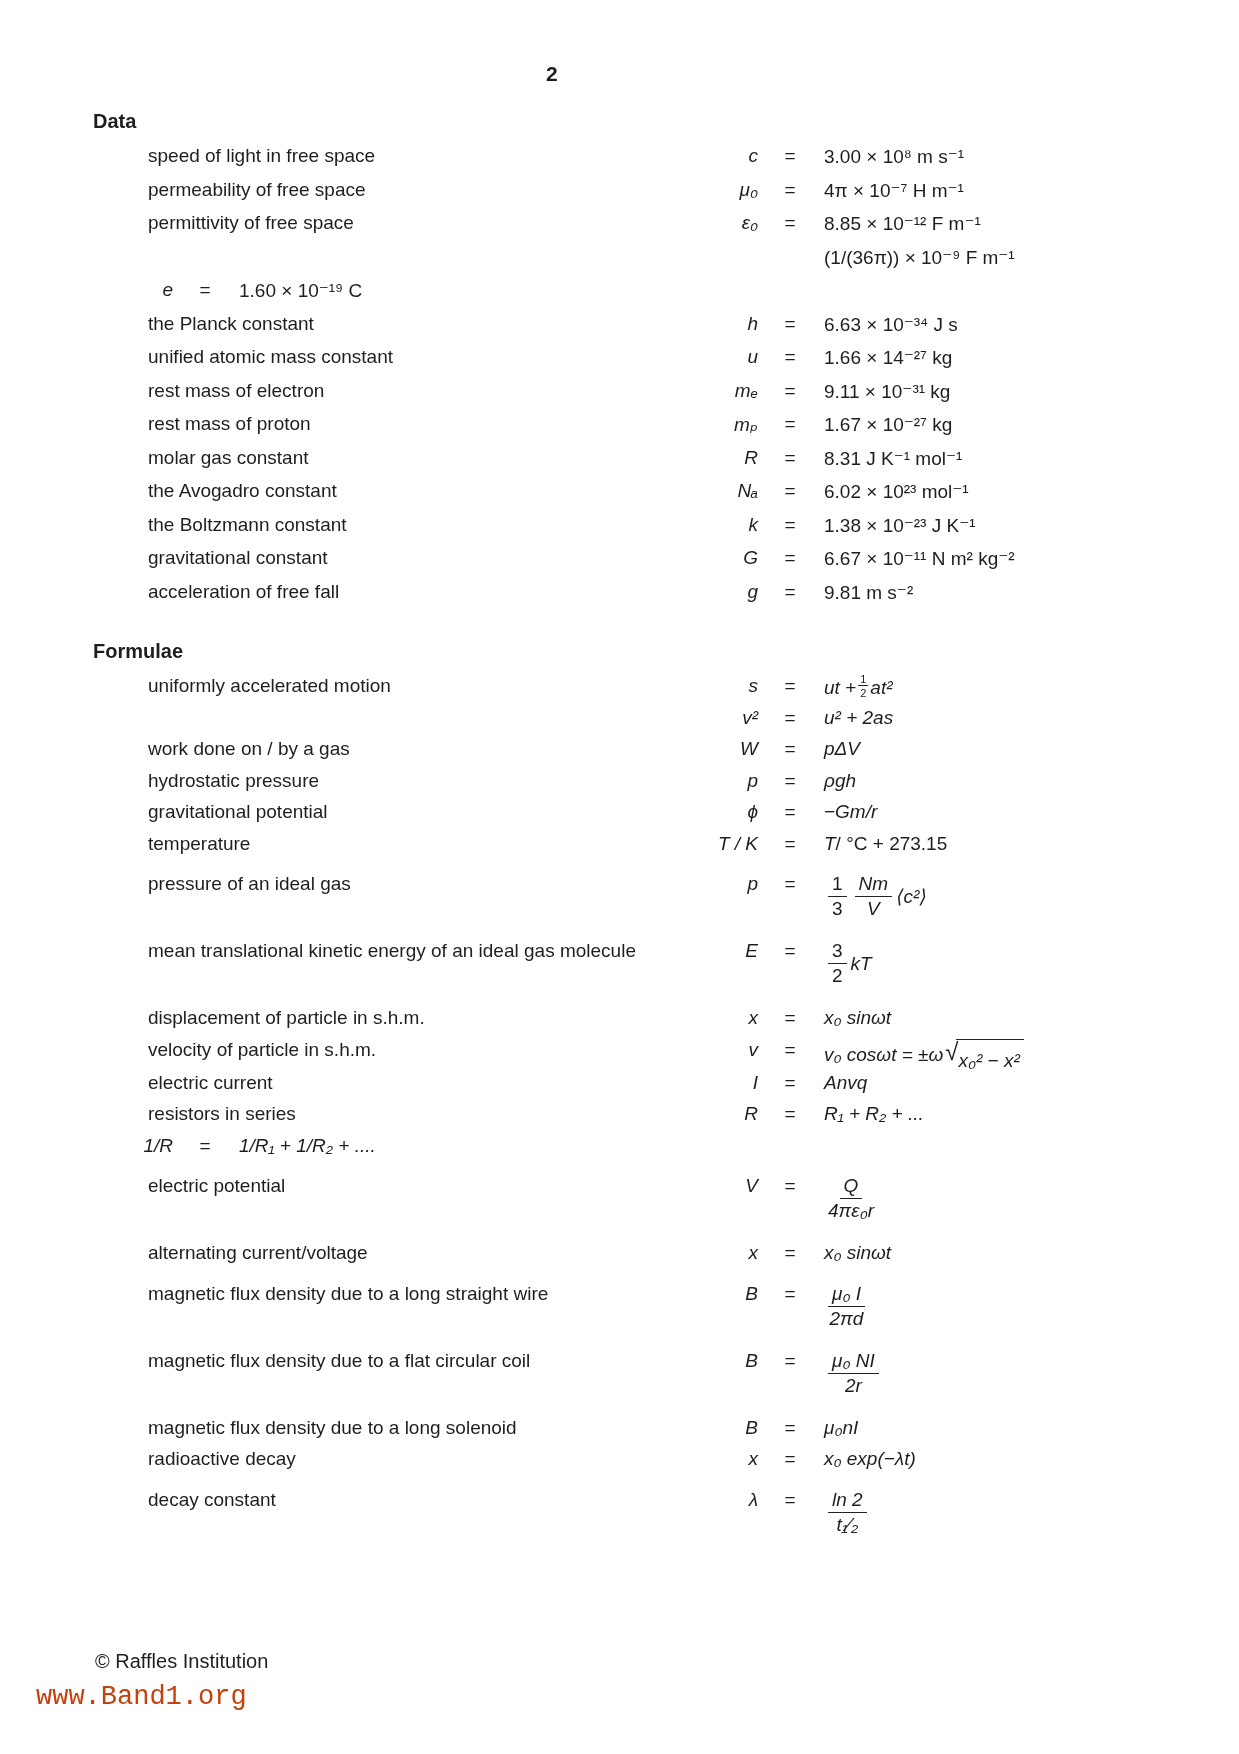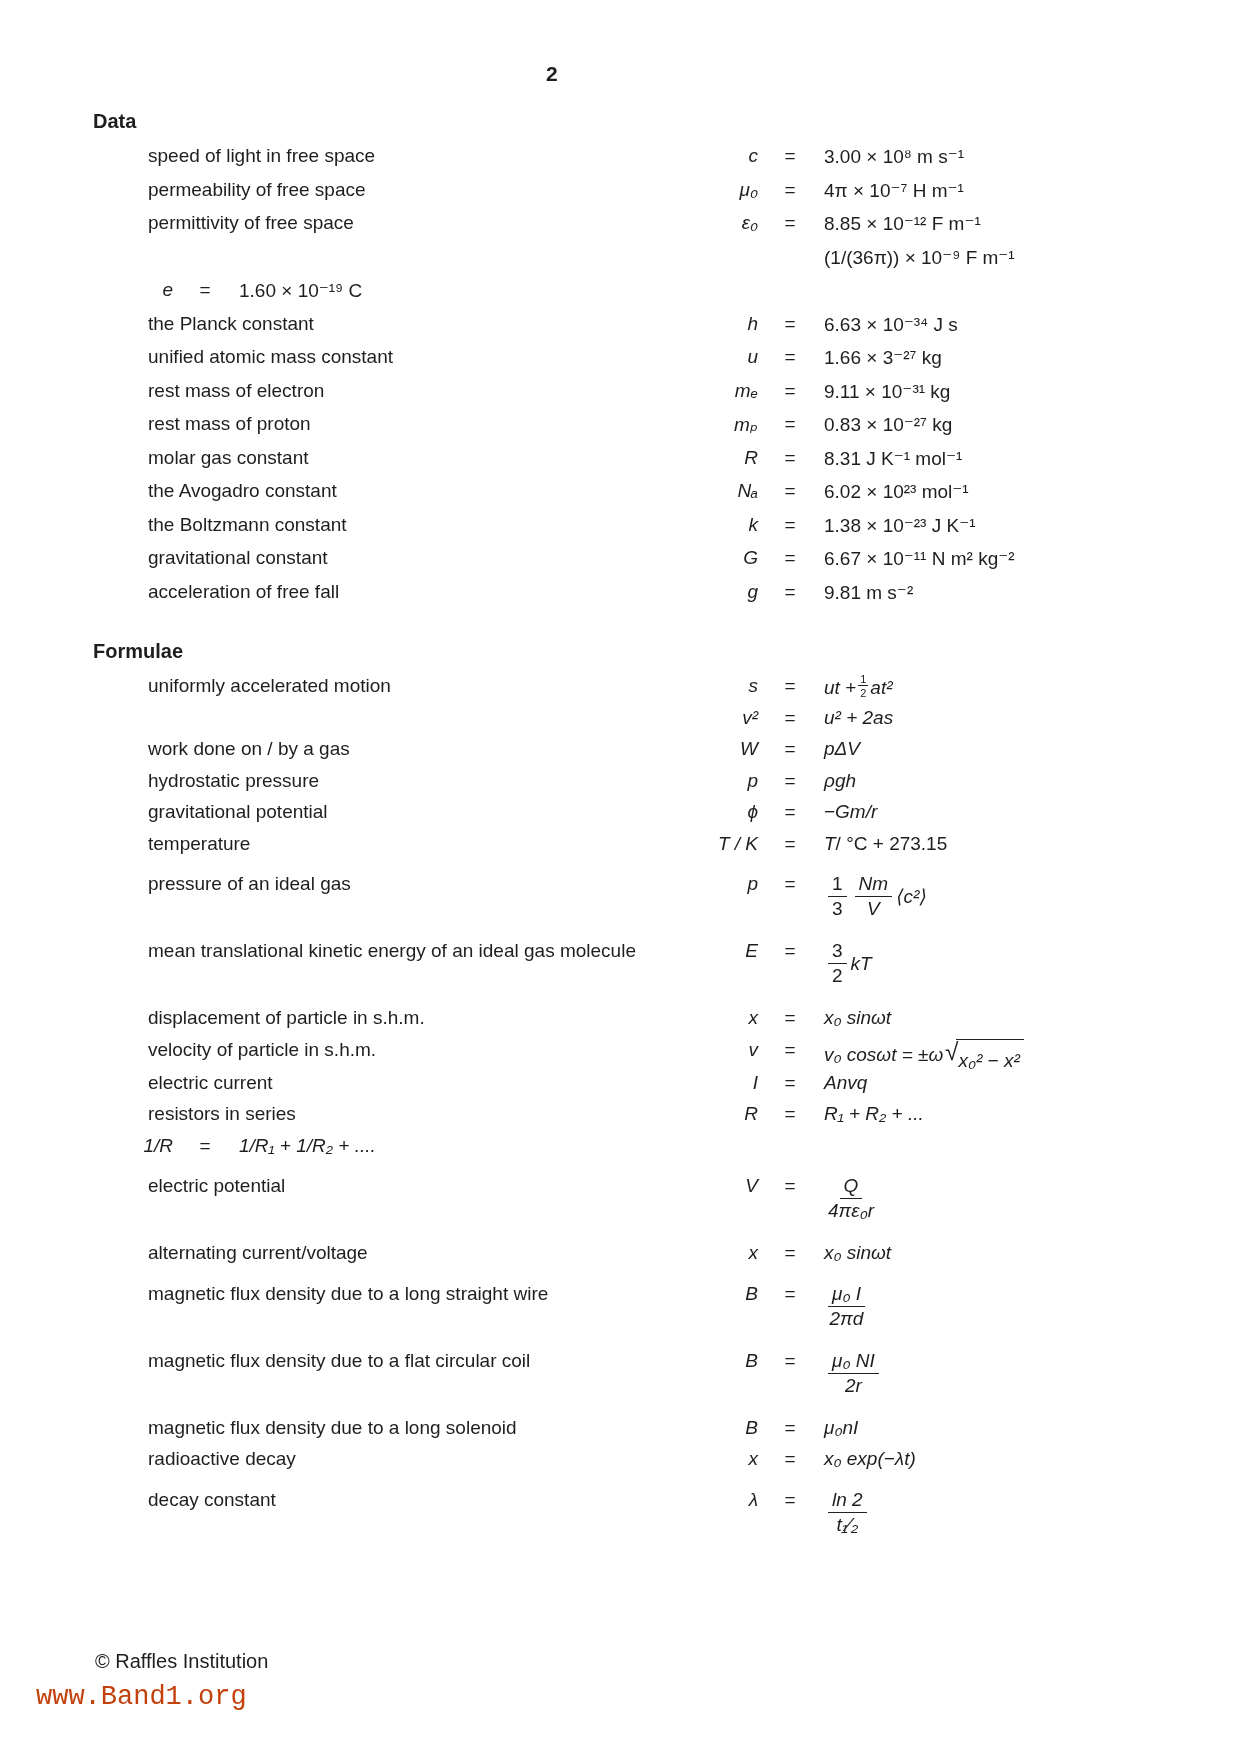--- a/index.html
+++ b/index.html
@@ -154,37 +154,37 @@
           <div class="col-eq">=</div>
           <div class="col-val">
             <span>6.63 × 10⁻³⁴  J s</span>
           </div>
         </div>
         <div class="row">
           <div class="col-label">unified atomic mass constant</div>
           <div class="col-sym">u</div>
           <div class="col-eq">=</div>
           <div class="col-val">
-            <span>1.66 × 3⁻²⁷  kg</span>
+            <span>1.66 × 14⁻²⁷  kg</span>
           </div>
         </div>
         <div class="row">
           <div class="col-label">rest mass of electron</div>
           <div class="col-sym">mₑ</div>
           <div class="col-eq">=</div>
           <div class="col-val">
             <span>9.11 × 10⁻³¹  kg</span>
           </div>
         </div>
         <div class="row">
           <div class="col-label">rest mass of proton</div>
           <div class="col-sym">mₚ</div>
           <div class="col-eq">=</div>
           <div class="col-val">
-            <span>0.83 × 10⁻²⁷  kg</span>
+            <span>1.67 × 10⁻²⁷  kg</span>
           </div>
         </div>
         <div class="row">
           <div class="col-label">molar gas constant</div>
           <div class="col-sym">R</div>
           <div class="col-eq">=</div>
           <div class="col-val">
             <span>8.31 J K⁻¹ mol⁻¹</span>
           </div>
         </div>

